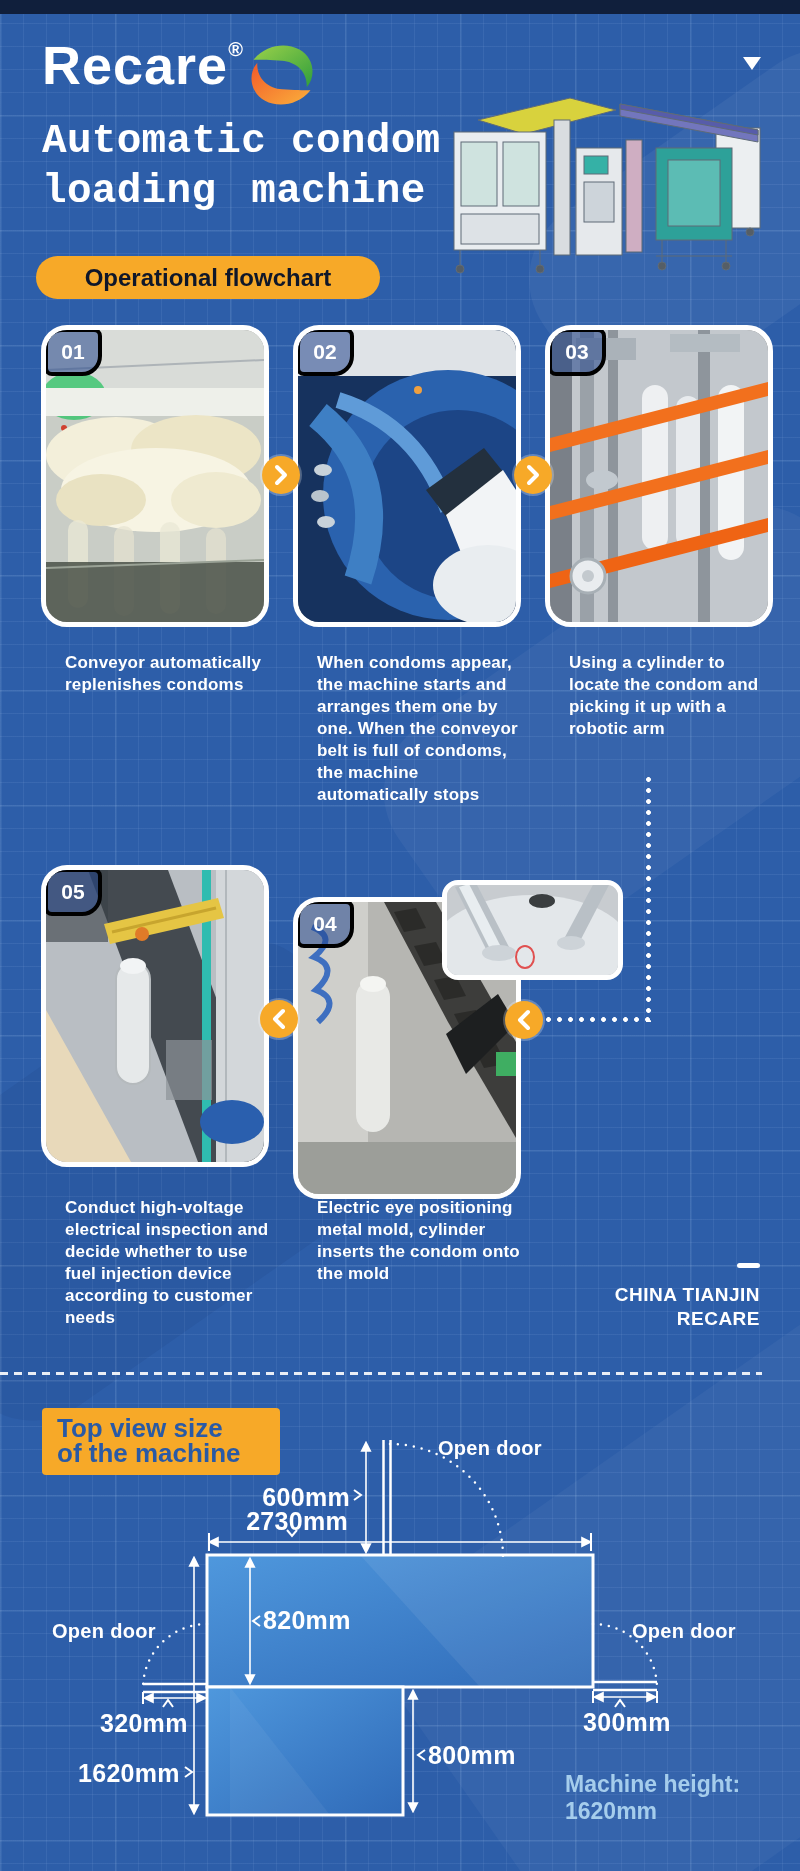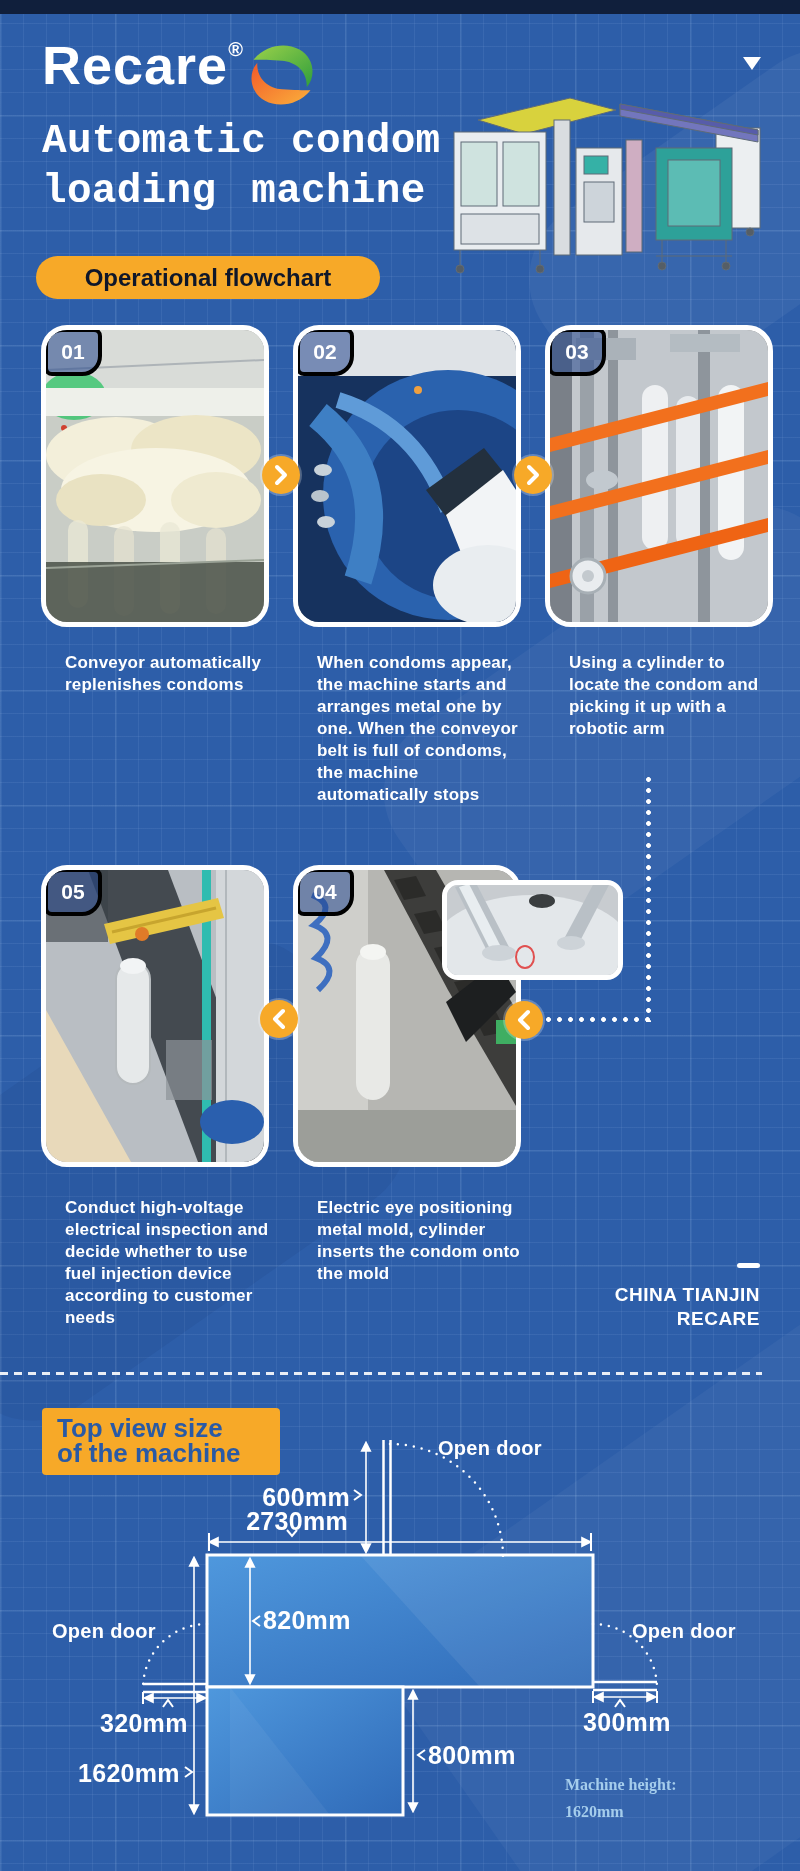--- a/index.html
+++ b/index.html
@@ -34,21 +34,21 @@
   .dots-v{position:absolute;width:5px;background-image:radial-gradient(circle at 2.5px 2.5px,#fff 2.1px,transparent 2.6px);background-size:5px 11px;background-repeat:repeat-y;}
   .dots-h{position:absolute;height:5px;background-image:radial-gradient(circle at 2.5px 2.5px,#fff 2.1px,transparent 2.6px);background-size:11px 5px;background-repeat:repeat-x;}
   .inset{position:absolute;left:442px;top:880px;width:181px;height:100px;border:5px solid #fff;border-radius:16px;overflow:hidden;box-sizing:border-box;z-index:5;background:#cfd3d6;}
   .loc-dash{left:737px;top:1263px;width:23px;height:5px;background:#fff;border-radius:2.5px;}
   .location{right:40px;top:1283px;text-align:right;color:#fff;font-size:19px;font-weight:bold;line-height:24px;letter-spacing:.5px;}
   .divider{left:0;top:1372px;width:762px;height:3px;background-image:linear-gradient(90deg,#e9eef6 0 8px,transparent 8px 14px);background-size:14px 3px;}
   .size-badge{left:42px;top:1408px;width:238px;height:67px;background:#F7A928;border-radius:4px;color:#2a5aa5;
     font-size:26px;font-weight:bold;line-height:25px;padding:8px 0 0 15px;box-sizing:border-box;}
   .dim{position:absolute;color:#fff;font-size:25px;font-weight:bold;letter-spacing:.3px;}
   .odoor{position:absolute;color:#fff;font-size:20px;font-weight:600;letter-spacing:.3px;}
-  .mheight{left:565px;top:1771px;color:#a5cdec;font-size:16px;font-weight:bold;line-height:27px;font-family:Liberation Serif, serif;}
+  .mheight{left:565px;top:1771px;color:#a5cdec;font-size:23px;font-weight:bold;line-height:27px;}
   .ta-r{text-align:right;}
 </style>
 </head>
 <body>
 
 <div class="canvas">
 
   <div class="streak" style="left:520px;top:120px;width:420px;height:210px;background:rgba(255,255,255,0.05);"></div>
   <div class="streak" style="left:380px;top:600px;width:520px;height:260px;background:rgba(255,255,255,0.045);"></div>
   <div class="streak" style="left:-120px;top:1030px;width:520px;height:300px;background:rgba(10,30,70,0.07);"></div>
@@ -189,21 +189,21 @@
         <polyline points="4,3 12,11 4,19" fill="none" stroke="#fff" stroke-width="4" stroke-linecap="round" stroke-linejoin="round"></polyline>
       </svg>
   </div>
   <div class="chev" style="left:514px;top:456px;">
     <svg width="16" height="22" viewBox="0 0 16 22">
         <polyline points="4,3 12,11 4,19" fill="none" stroke="#fff" stroke-width="4" stroke-linecap="round" stroke-linejoin="round"></polyline>
       </svg>
   </div>
 
   <div class="caption" style="left:45px;top:652px;">Conveyor automatically replenishes condoms</div>
-  <div class="caption" style="left:297px;top:652px;">When condoms appear, the machine starts and arranges metal one by one. When the conveyor belt is full of condoms, the machine automatically stops</div>
+  <div class="caption" style="left:297px;top:652px;">When condoms appear, the machine starts and arranges them one by one. When the conveyor belt is full of condoms, the machine automatically stops</div>
   <div class="caption" style="left:549px;top:652px;">Using a cylinder to locate the condom and picking it up with a robotic arm</div>
 
   <div class="dots-v" style="left:646px;top:777px;height:245px;"></div>
   <div class="dots-h" style="left:546px;top:1017px;width:104px;"></div>
 
   <div class="card" style="left:41px;top:865px;">
     <svg class="photo" viewBox="0 0 218 292" preserveAspectRatio="none">
       <rect width="218" height="292" fill="#b9bec3"></rect>
       <rect width="62" height="72" fill="#6a7076"></rect>
       <polygon points="0,140 85,292 0,292" fill="#e8d9ba"></polygon>
@@ -217,21 +217,21 @@
       <rect x="70" y="92" width="34" height="122" rx="17" fill="#e6e9ea" stroke="#b5babd" stroke-width="2"></rect>
       <ellipse cx="87" cy="96" rx="13" ry="8" fill="#f2f4f5"></ellipse>
       <ellipse cx="186" cy="252" rx="32" ry="22" fill="#2a5fae"></ellipse>
       <rect x="120" y="170" width="46" height="60" fill="#8d9398" opacity=".7"></rect>
     </svg>
     <div class="num-badge">
         <span>05</span>
       </div>
   </div>
 
-  <div class="card" style="left:293px;top:865px;">
+  <div class="card" style="left:293px;top:897px;">
     <svg class="photo" viewBox="0 0 218 292" preserveAspectRatio="none">
       <rect width="218" height="292" fill="#b6b6b2"></rect>
       <rect width="70" height="292" fill="#cfcfcb"></rect>
       <path d="M14 25 Q 40 35 16 55 Q 42 65 18 88 Q 44 98 20 120" stroke="#3e6fc0" stroke-width="6" fill="none"></path>
       <polygon points="86,0 138,0 218,140 218,236 150,120" fill="#3d3d3b"></polygon>
       <polygon points="96,10 118,6 128,26 106,30" fill="#2b2b29"></polygon>
       <polygon points="116,44 138,40 148,60 126,64" fill="#2b2b29"></polygon>
       <polygon points="136,78 158,74 168,94 146,98" fill="#2b2b29"></polygon>
       <polygon points="156,112 178,108 188,128 166,132" fill="#2b2b29"></polygon>
       <polygon points="176,146 198,142 208,162 186,166" fill="#2b2b29"></polygon>

